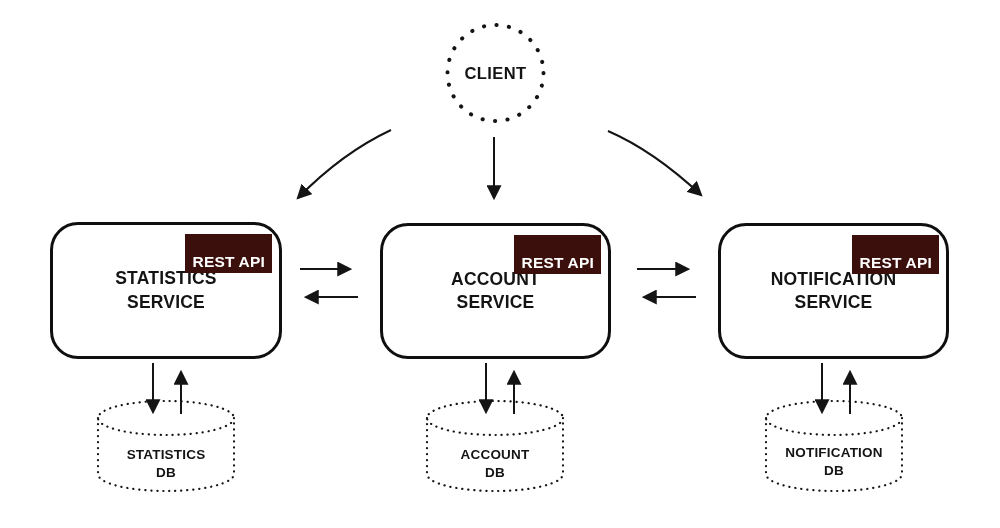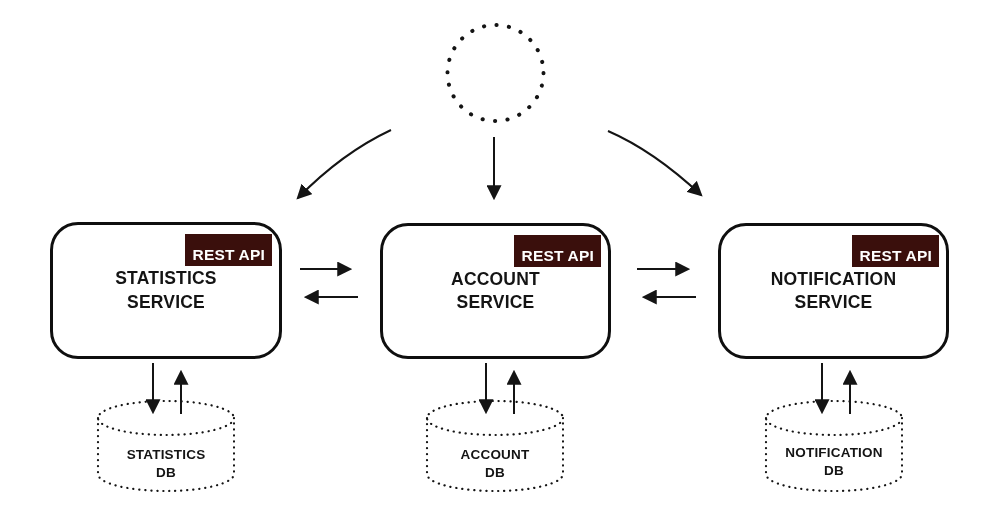--- a/index.html
+++ b/index.html
@@ -60,21 +60,21 @@
   .service-name span { display: block; }
   .rest-badge {
     position: absolute;
     top: 9px;
     right: 7px;
     background: #3a0f0c;
     color: #ffffff;
     font-size: 15.5px;
     font-weight: bold;
     letter-spacing: 0.2px;
-    padding: 12px 7px 2px 7px;
+    padding: 19px 7px 2px 7px;
     white-space: nowrap;
   }
   .db-label {
     position: absolute;
     width: 140px;
     text-align: center;
     font-size: 13.5px;
     font-weight: bold;
     line-height: 1.3;
     letter-spacing: 0.2px;
@@ -138,20 +138,21 @@
       <ellipse cx="495" cy="418" rx="68" ry="17"></ellipse>
       <path d="M 427 418 L 427 474 A 68 17 0 0 0 563 474 L 563 418"></path>
     </g>
 
     <g fill="none" stroke="#141414" stroke-width="2.2" stroke-linecap="round" stroke-dasharray="0.2 5.8">
       <ellipse cx="834" cy="418" rx="68" ry="17"></ellipse>
       <path d="M 766 418 L 766 474 A 68 17 0 0 0 902 474 L 902 418"></path>
     </g>
   </svg>
 
+  <div class="client-label">CLIENT</div>
 
   <div class="service-node n1">
     <div class="rest-badge">REST API</div>
     <div class="service-name">
       <span>STATISTICS</span>
       <span>SERVICE</span>
     </div>
   </div>
 
   <div class="service-node n2">

